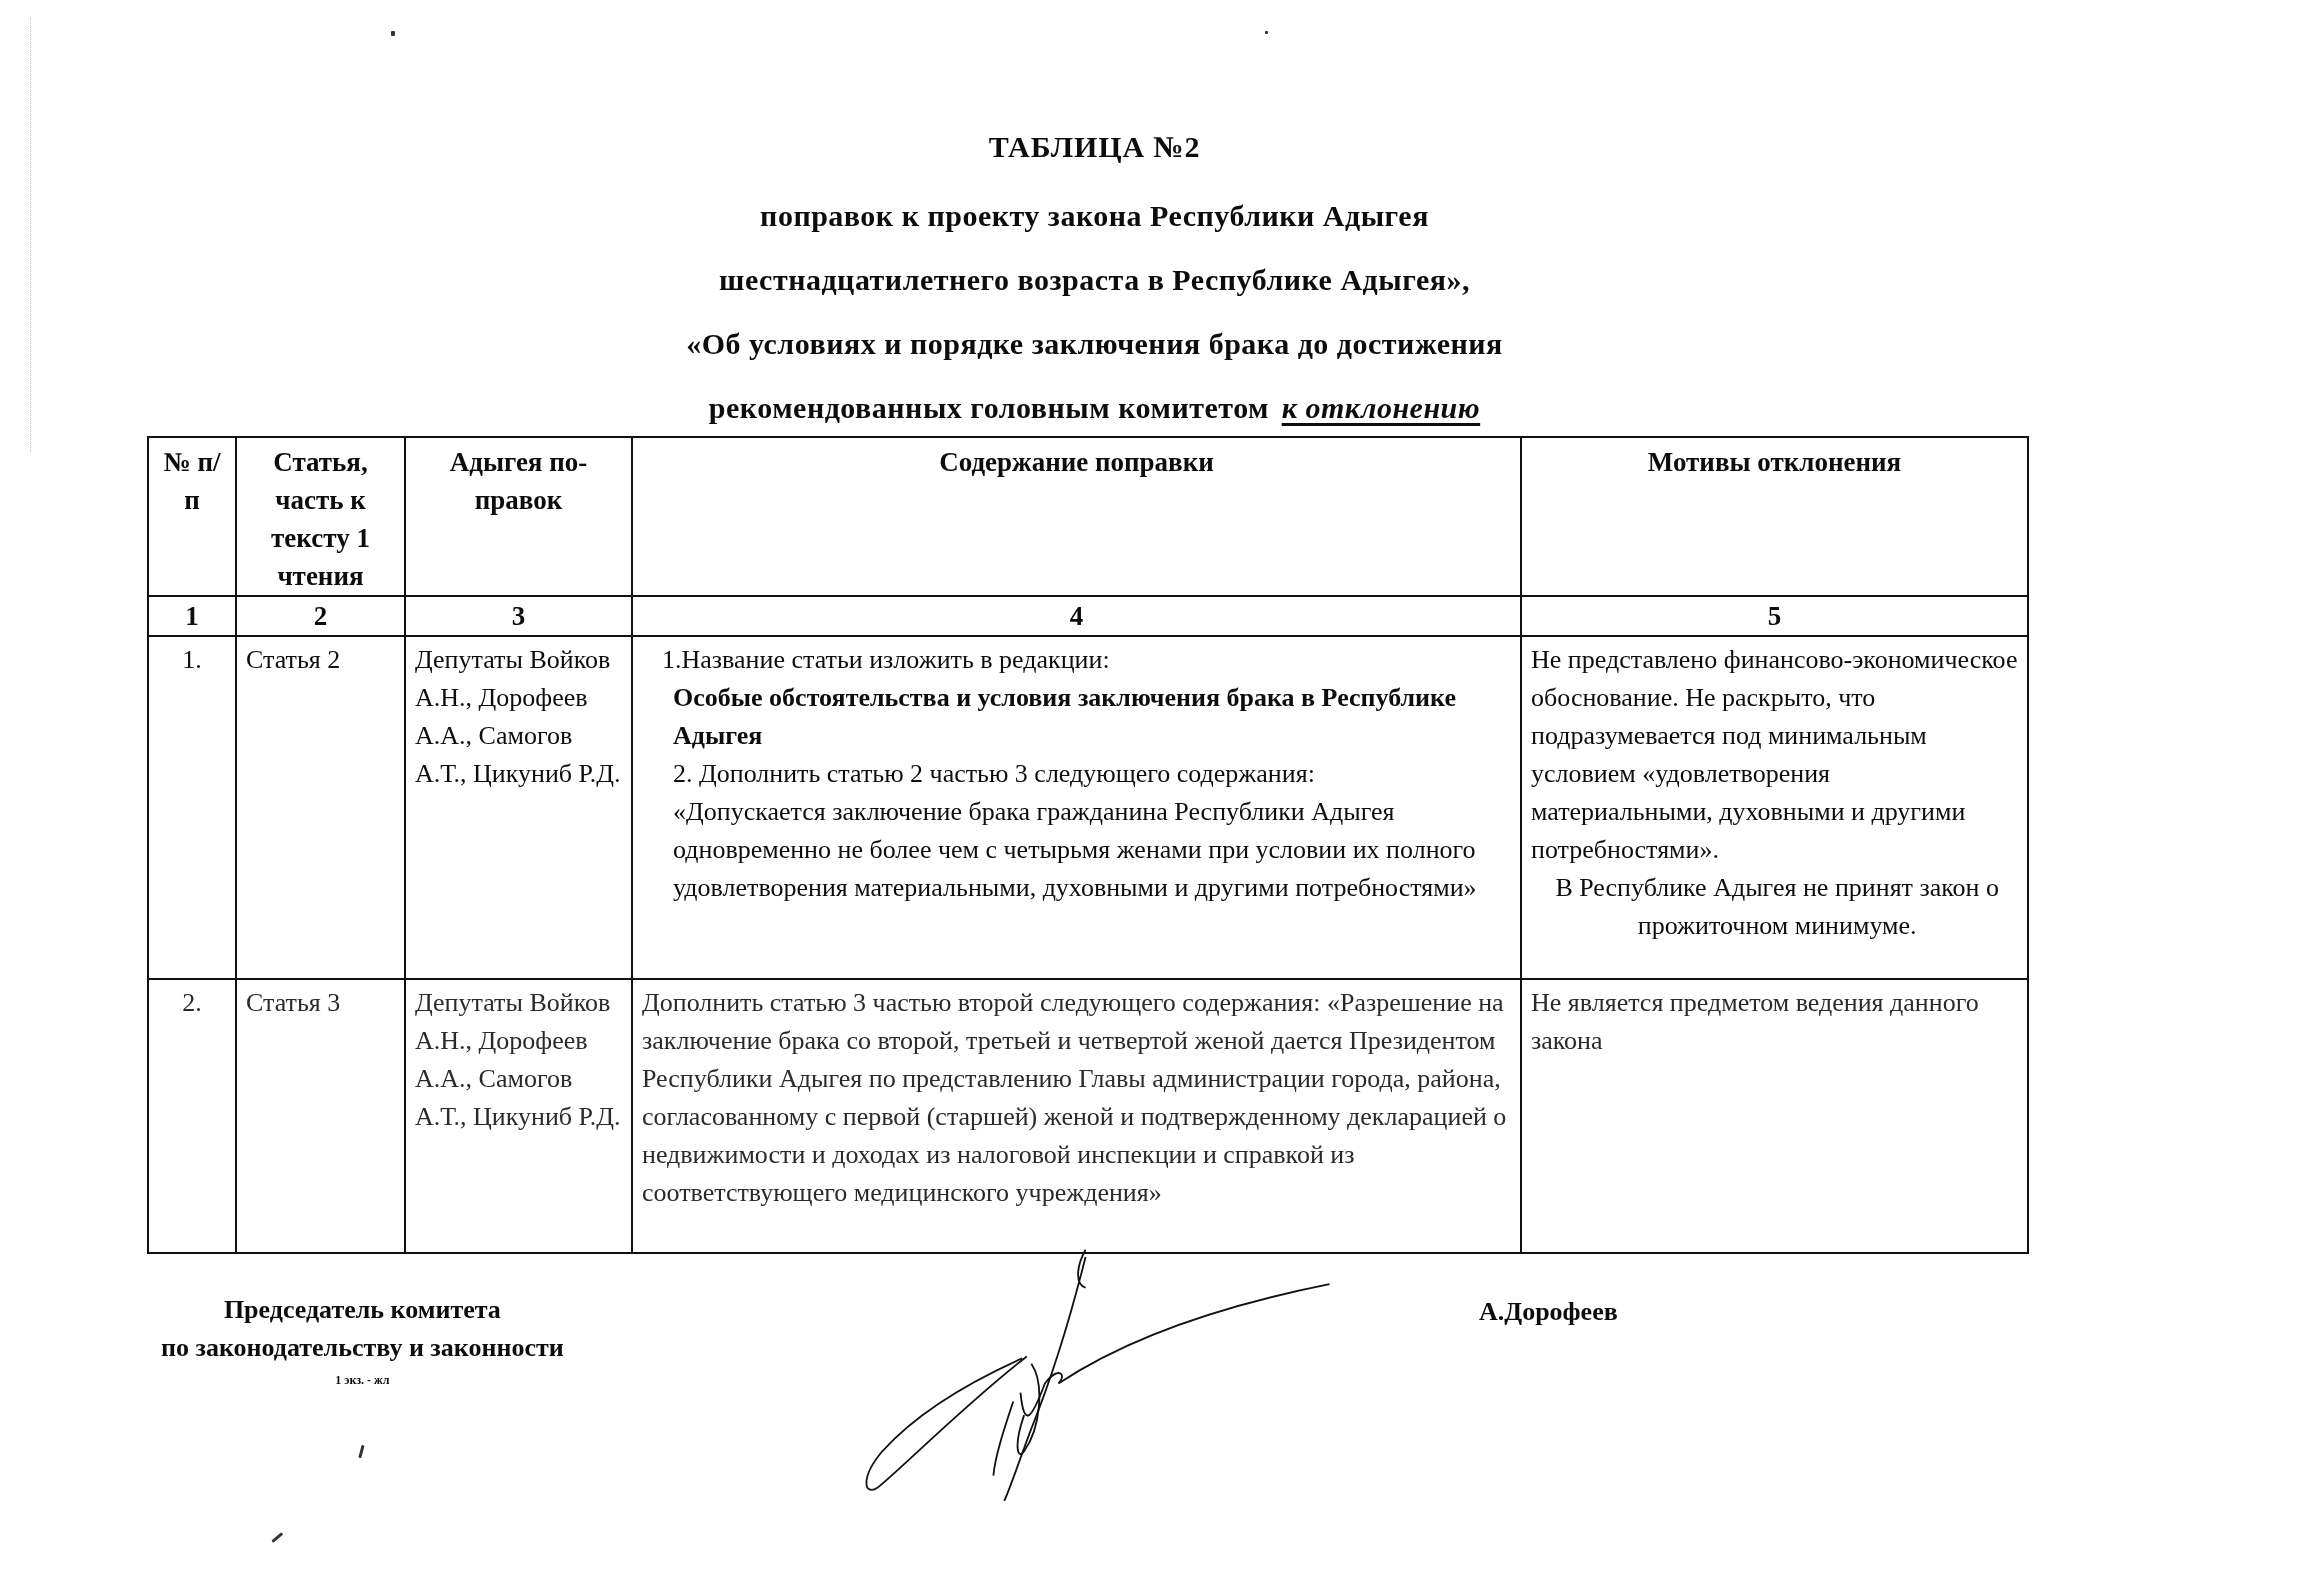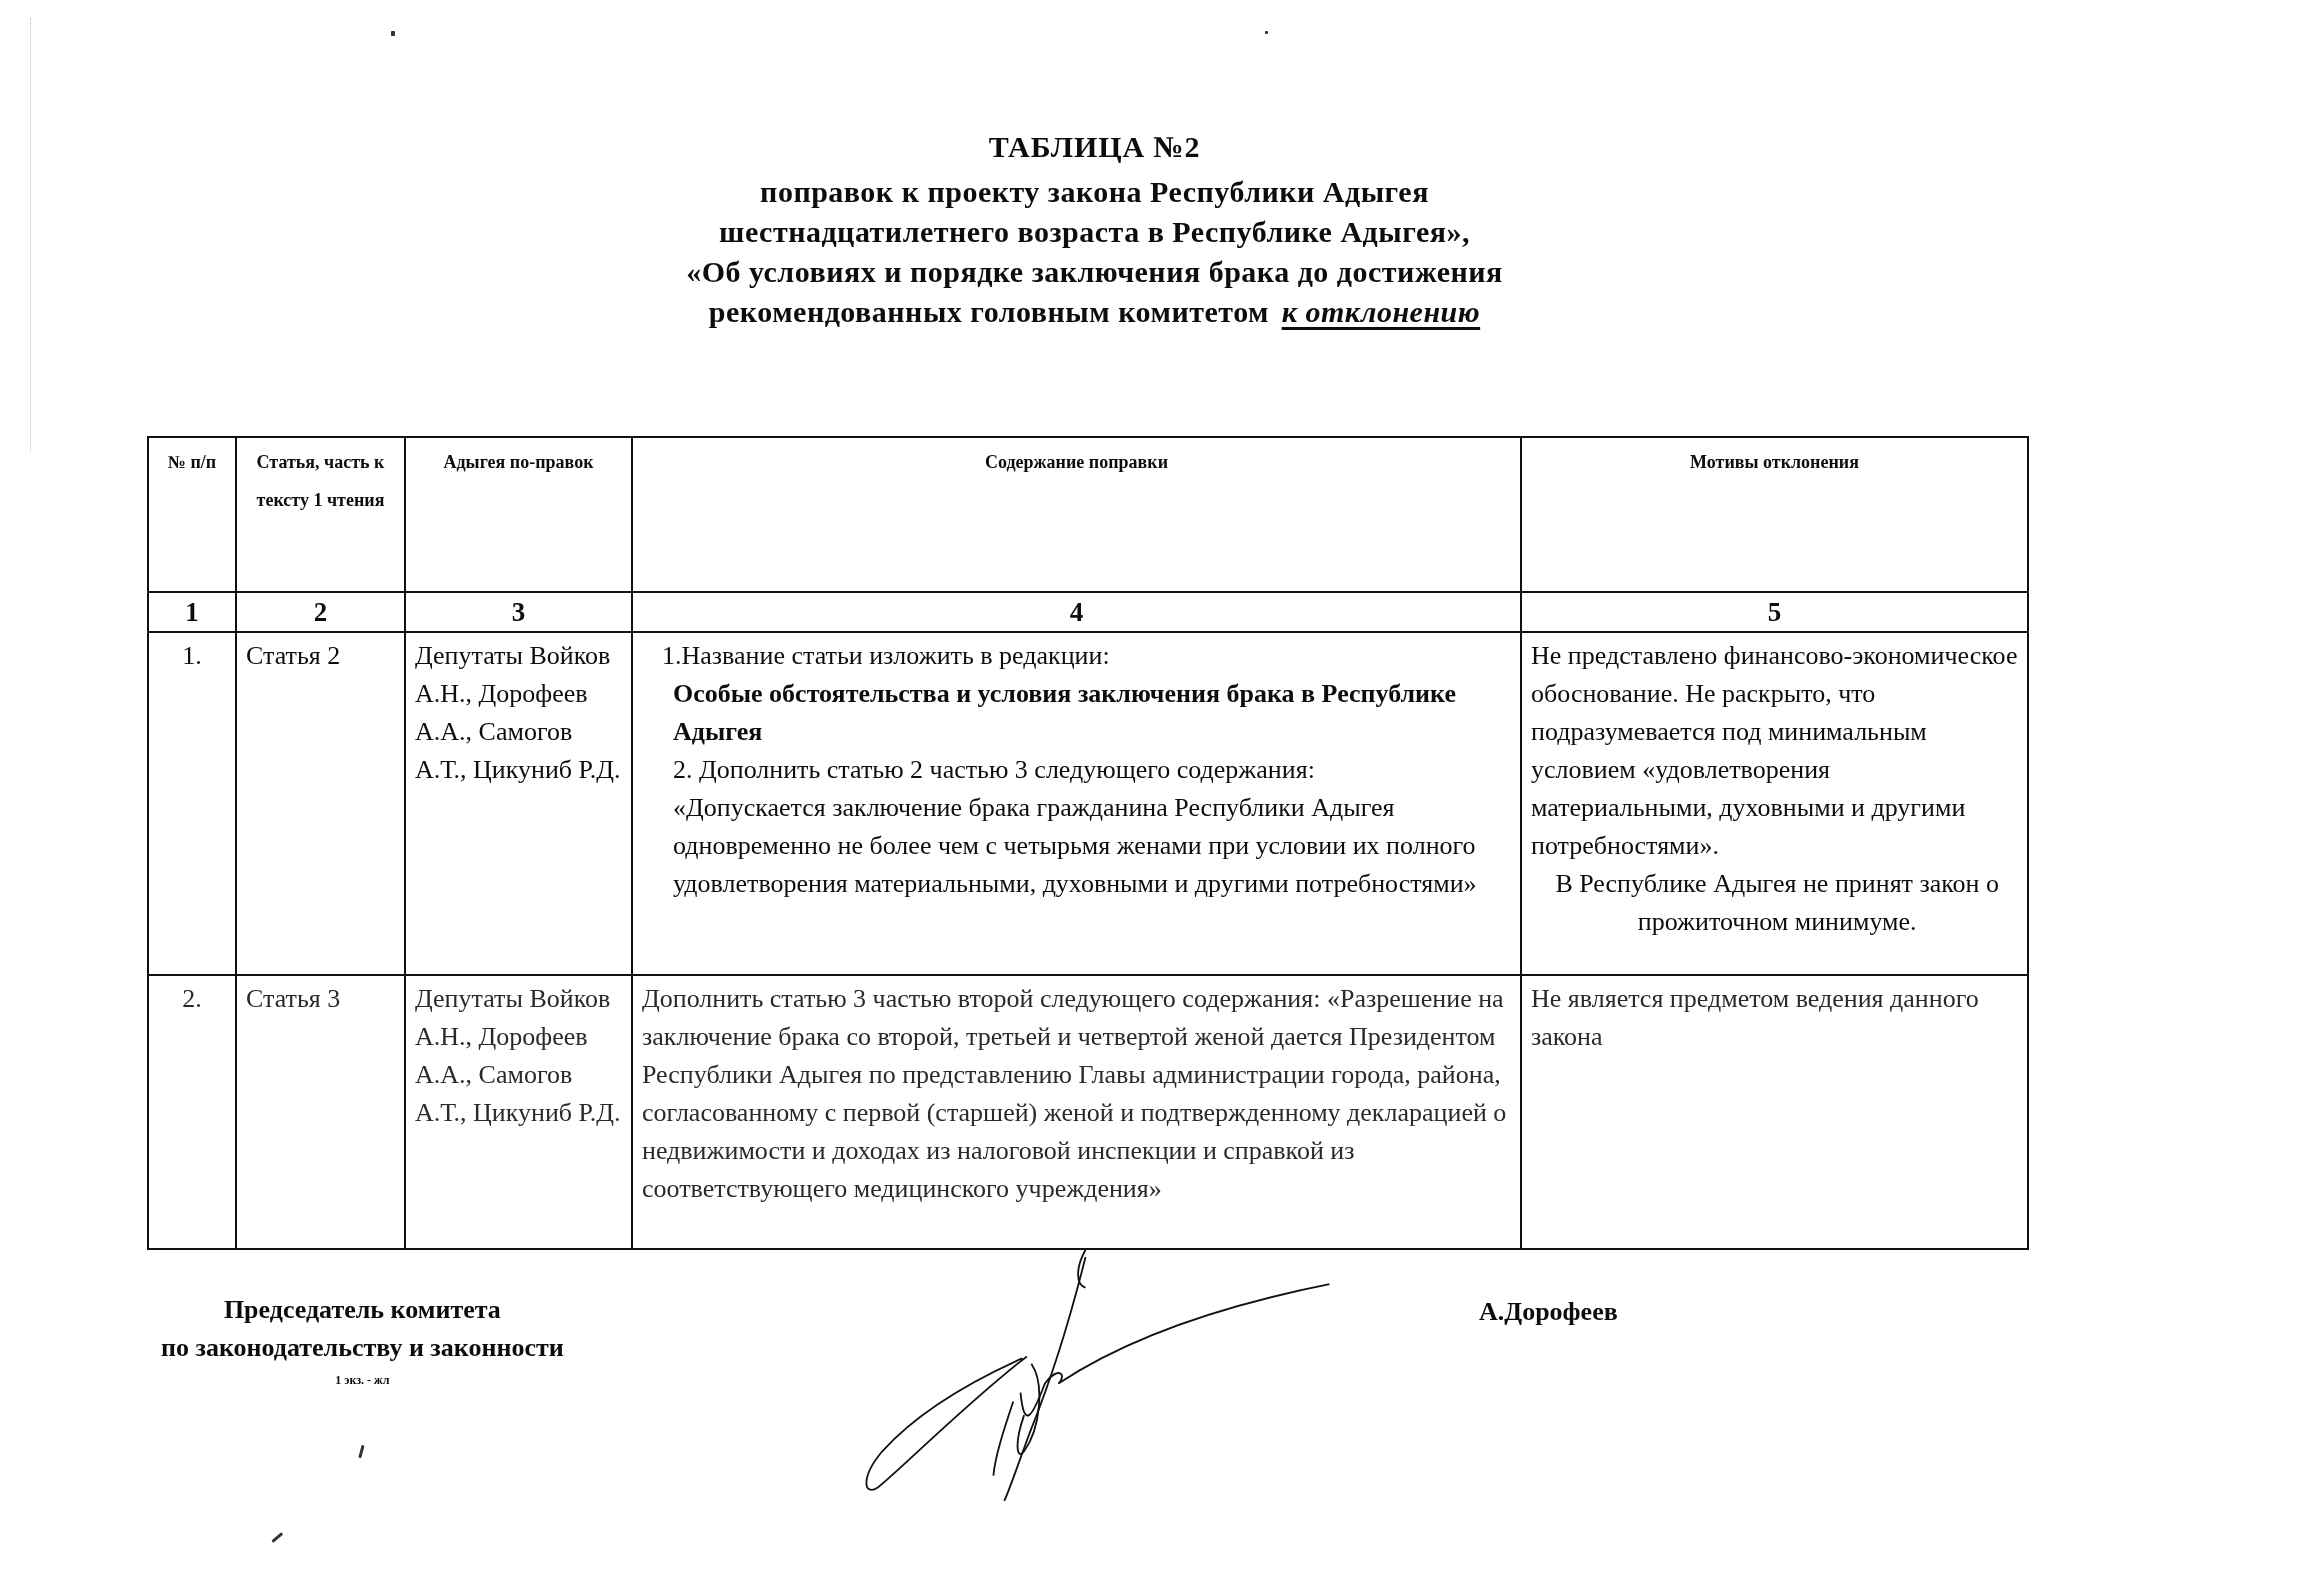--- a/index.html
+++ b/index.html
@@ -38,20 +38,21 @@
     .title-main {
       font-size: 30px;
       letter-spacing: 0.9px;
       line-height: 43px;
       height: 47px;
     }
     .title-line {
       font-size: 30px;
       line-height: 40px;
       letter-spacing: 0.5px;
+      margin-top: 24px;
     }
     .title-emph {
       font-style: italic;
       text-decoration: underline;
       text-decoration-thickness: 2.7px;
       text-underline-offset: 5.4px;
       margin-left: 12.7px;
     }
 
     
@@ -71,21 +72,21 @@
       padding: 0 9px;
     }
     col.c1 { width: 88px; }
     col.c2 { width: 169px; }
     col.c3 { width: 227px; }
     col.c4 { width: 889px; }
     col.c5 { width: 507px; }
     tr.head th {
       height: 148px;
       font-weight: bold;
-      font-size: 18px;
+      font-size: 27px;
       line-height: 38px;
       padding-top: 5.4px;
     }
     tr.nums td {
       height: 38px;
       text-align: center;
       font-weight: bold;
       font-size: 27px;
       line-height: 38px;
       padding: 0;

